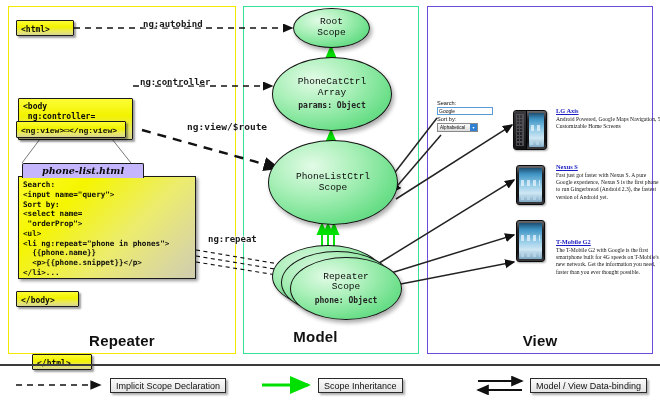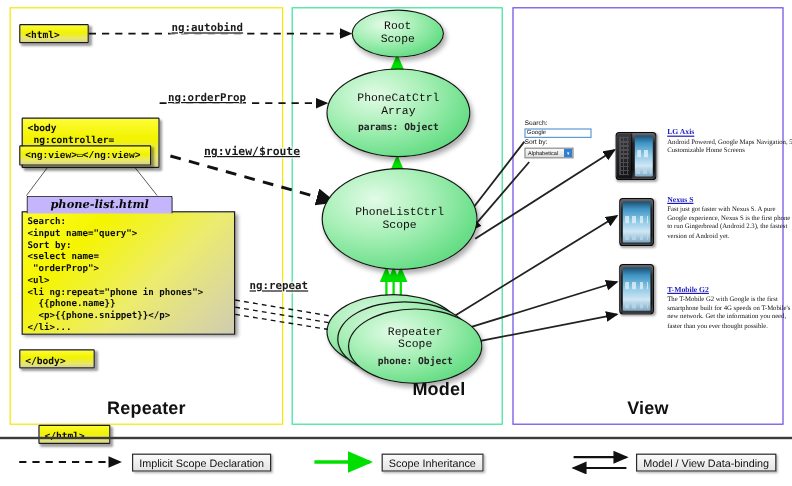--- a/index.html
+++ b/index.html
@@ -121,21 +121,20 @@
 
   
   .edge-label {
     position: absolute;
     font-family: "DejaVu Sans Mono", monospace;
     font-weight: bold;
     font-size: 9px;
     color: #1a1a1a;
     white-space: nowrap;
     text-shadow: 0 0 2px #fff, 0 0 3px #fff, 1px 0 2px #fff, -1px 0 2px #fff;
-    text-decoration: underline;
   }
 
   
   .search-widget { position: absolute; }
   .sw-label {
     font-family: "Liberation Sans", sans-serif;
     font-size: 5.6px;
     color: #111;
     line-height: 7px;
   }
@@ -263,21 +262,21 @@
 </head>
 <body>
 
 <div id="root">
 
   <div class="col" style="left:8px; top:6px; width:228px; height:348px; border:1.6px solid #f2e800;"></div>
   <div class="col" style="left:243px; top:6px; width:176px; height:348px; border:1.6px solid #35e395;"></div>
   <div class="col" style="left:427px; top:6px; width:226px; height:348px; border:1.6px solid #6b4ae0;"></div>
 
   <div class="col-label" style="left:8px; top:332px; width:228px;">Repeater</div>
-  <div class="col-label" style="left:243px; top:316px; width:145px;text-align:right;">Model</div>
+  <div class="col-label" style="left:243px; top:328px; width:145px;">Model</div>
   <div class="col-label" style="left:427px; top:332px; width:226px;">View</div>
 
   <svg class="overlay" viewBox="0 0 660 405">
     <defs>
       <marker id="ah-black" markerWidth="7" markerHeight="7" refX="6" refY="3" orient="auto">
         <path d="M0,0 L7,3 L0,6 z" fill="#111"></path>
       </marker>
       <marker id="ah-green" markerWidth="7" markerHeight="7" refX="6" refY="3" orient="auto">
         <path d="M0,0 L7,3 L0,6 z" fill="#00e000"></path>
       </marker>
@@ -343,22 +342,22 @@
   &lt;p&gt;{{phone.snippet}}&lt;/p&gt;
 &lt;/li&gt;...</div>
     </div>
   </div>
 
   <div class="codebox" style="left:16px; top:291px; width:63px; height:16px; line-height:11px;">&lt;/body&gt;</div>
 
   <div class="codebox" style="left:32px; top:318px; width:60px; height:16px; line-height:11px;margin-top:36px;">&lt;/html&gt;</div>
 
   <div class="edge-label" style="left:143px; top:19px;">ng:autobind</div>
-  <div class="edge-label" style="left:140px; top:77px;">ng:orderProp</div>
-  <div class="edge-label" style="left:170px; top:121px; font-size:9.5px;">ng:view/$route</div>
+  <div class="edge-label" style="left:140px; top:77px;">ng:controller</div>
+  <div class="edge-label" style="left:187px; top:121px; font-size:9.5px;">ng:view/$route</div>
   <div class="edge-label" style="left:208px; top:234px;">ng:repeat</div>
 
   <div class="ellipse" style="left:293px; top:8px; width:77px; height:40px;">
     <div class="title" style="white-space:pre-line;">Root
 Scope</div>
   </div>
 
   <div class="ellipse" style="left:272px; top:57px; width:120px; height:74px;">
     <div class="title" style="white-space:pre-line;">PhoneCatCtrl
 Array</div>

